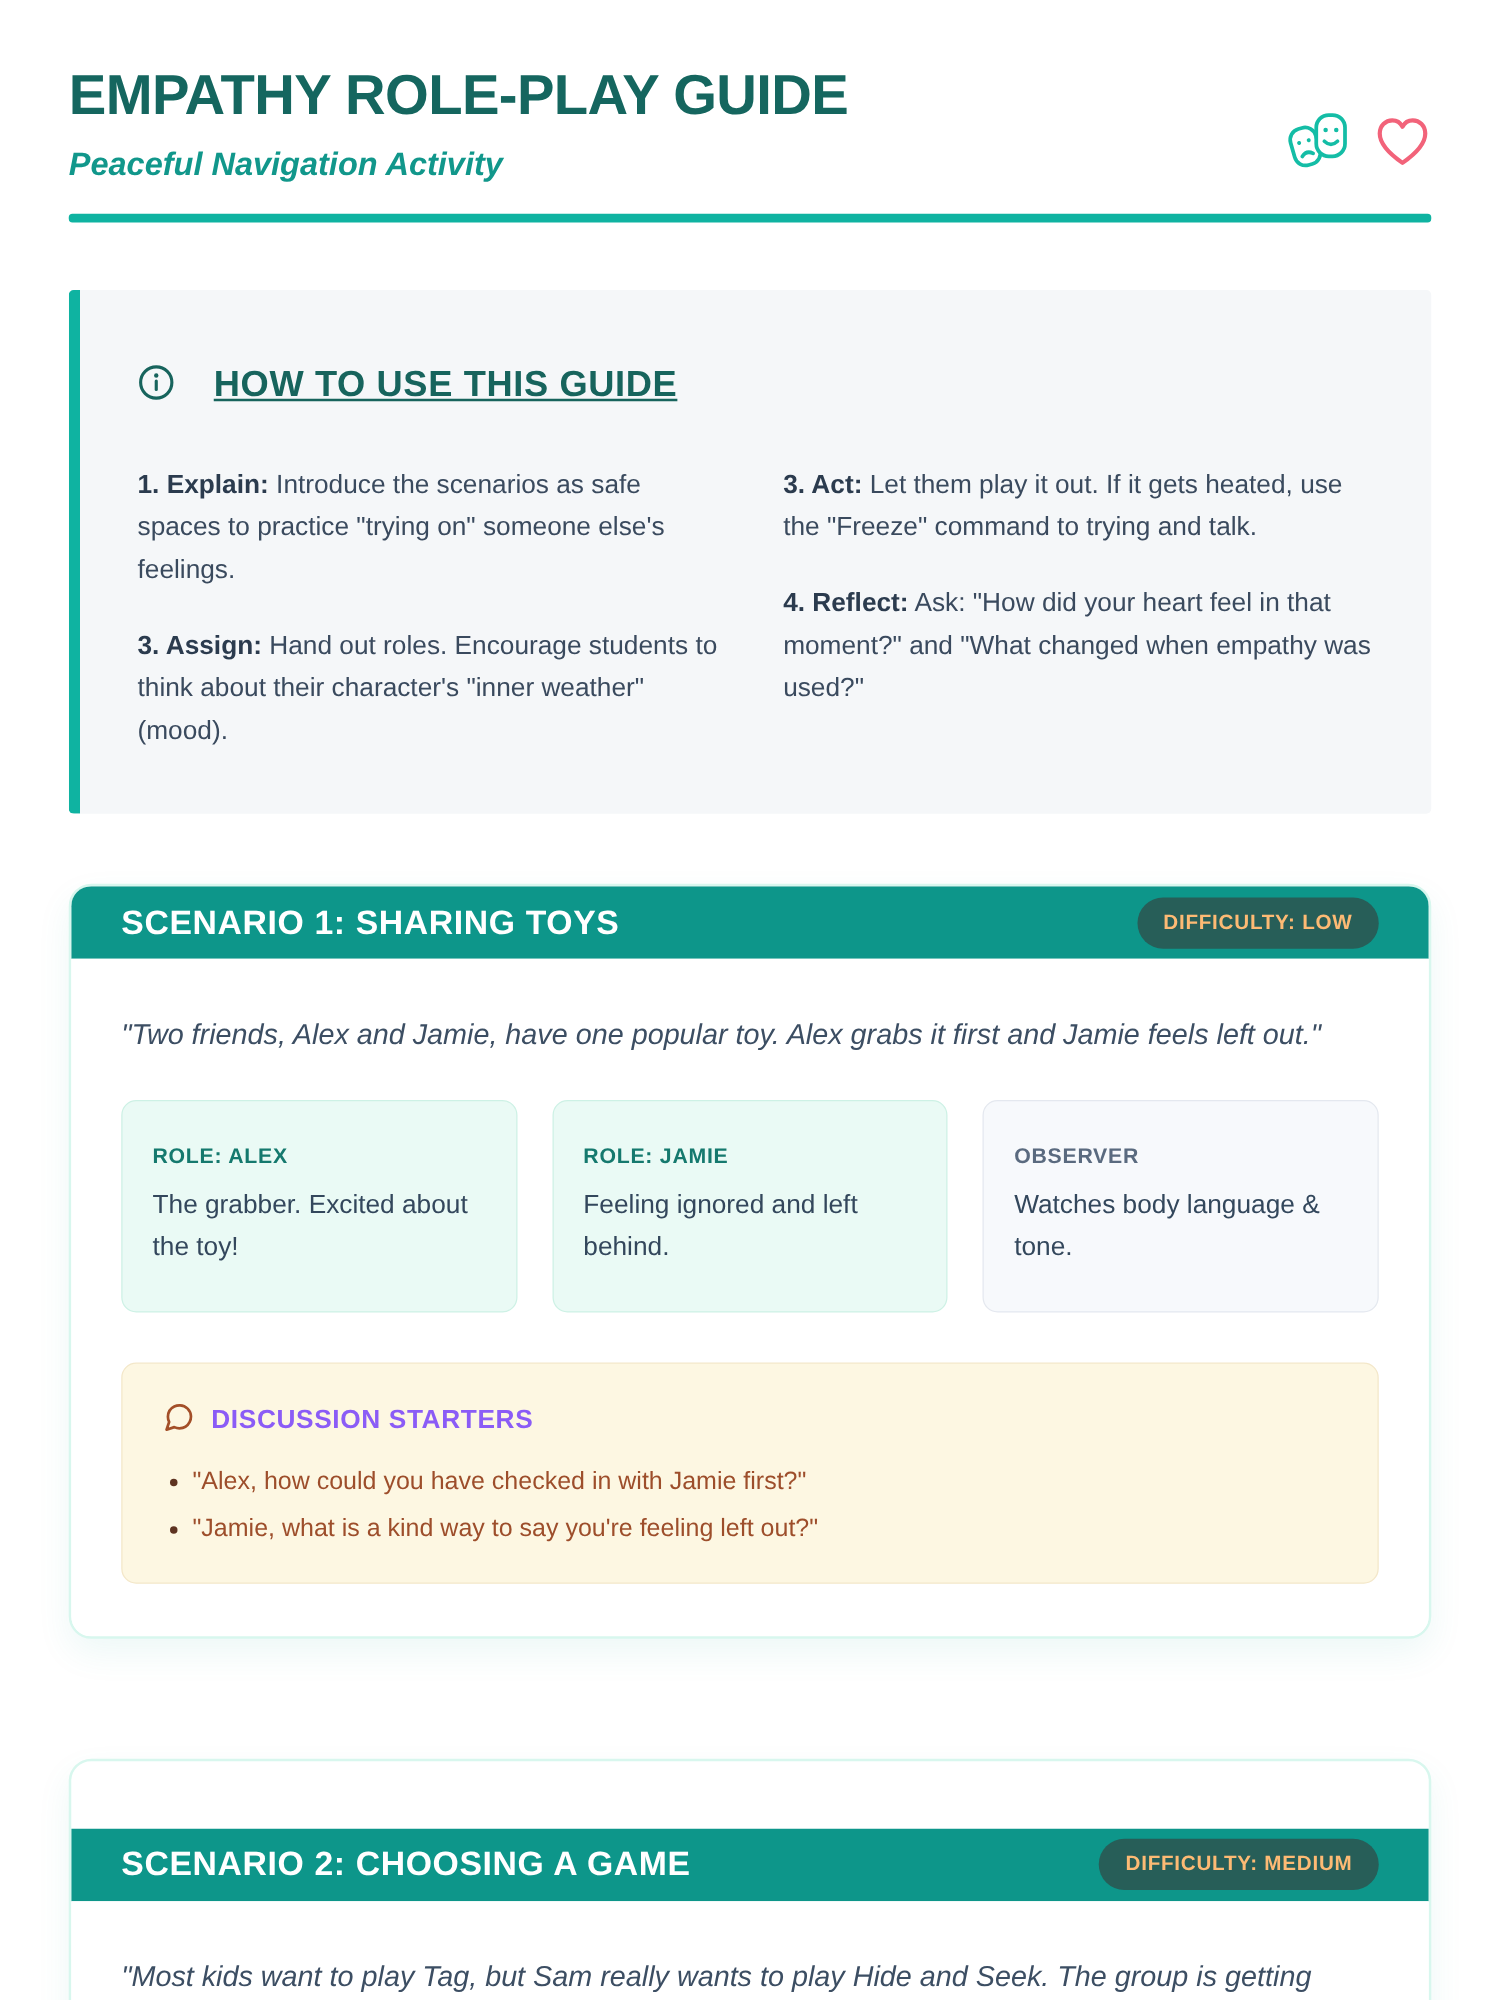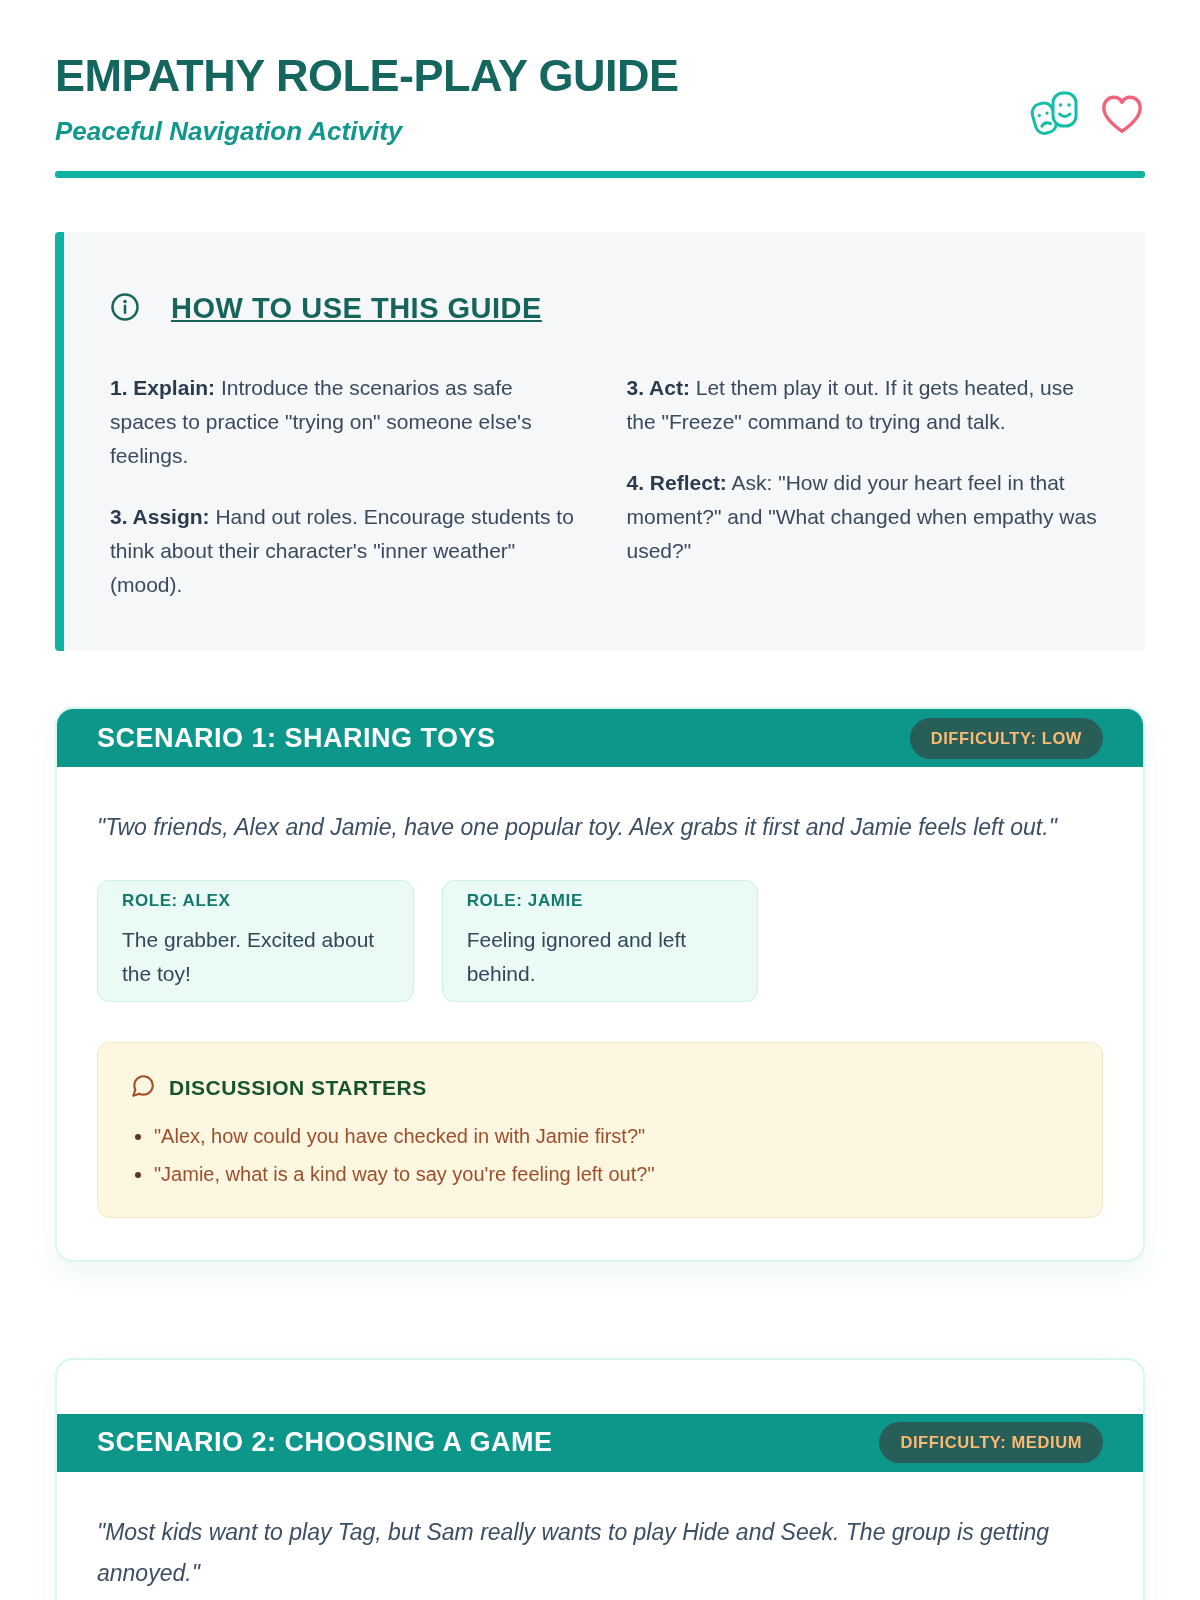--- a/index.html
+++ b/index.html
@@ -55,33 +55,33 @@
   }
   .scen-title { margin: 0; color: #ffffff; font-size: 27px; font-weight: 800; letter-spacing: 0.5px; }
   .difficulty-badge {
     background: #275E58; color: #fdba74; font-size: 16.5px; font-weight: 700;
     letter-spacing: 0.6px; padding: 11px 21px; border-radius: 999px; white-space: nowrap;
   }
   .scen-body { padding: 40px 40px 42px; background: #fff; }
   .scen-quote { margin: 0; font-size: 23px; font-style: italic; color: #3C4E63; line-height: 1.8; }
 
   .roles { display: grid; grid-template-columns: repeat(3, 1fr); gap: 28px; margin-top: 32px; }
-  .role-card { border-radius: 12px; padding: 10px 24px; }
+  .role-card { border-radius: 12px; padding: 34px 24px; }
   .role-card.mint { background: #EAFAF5; border: 1.5px solid #CDF1E5; }
   .role-card.gray { background: #F7F9FC; border: 1.5px solid #E4E8EF; }
   .role-label { font-size: 17px; font-weight: 800; letter-spacing: 0.6px; color: #15796E; }
   .role-card.gray .role-label { color: #5A6A7F; }
   .role-desc { margin-top: 12px; font-size: 21px; line-height: 1.6; color: #33475C; }
 
   .discussion {
     margin-top: 40px; background: #FDF7E2; border: 1.5px solid #F3E7C9;
     border-radius: 12px; padding: 30px 32px 22px;
   }
   .disc-head { display: flex; align-items: center; gap: 13px; }
-  .disc-title { margin: 0; font-size: 21px; font-weight: 800; letter-spacing: 0.5px; color: #14532d; }
+  .disc-title { margin: 0; font-size: 21px; font-weight: 800; letter-spacing: 0.5px; color: #8b5cf6; }
   .disc-list { margin: 16px 0 0; padding-left: 24px; }
   .disc-list li { font-size: 20px; line-height: 1.7; color: #9D4E2B; margin-bottom: 4px; }
   .disc-list li::marker { color: #5E3320; }
 </style>
 </head>
 <body>
 
 <div class="page">
 
   <div class="header">
@@ -150,20 +150,24 @@
 
       <div class="roles">
         <div class="role-card mint">
           <div class="role-label">ROLE: ALEX</div>
           <div class="role-desc">The grabber. Excited about the toy!</div>
         </div>
         <div class="role-card mint">
           <div class="role-label">ROLE: JAMIE</div>
           <div class="role-desc">Feeling ignored and left behind.</div>
         </div>
+        <div class="role-card gray">
+          <div class="role-label">OBSERVER</div>
+          <div class="role-desc">Watches body language &amp; tone.</div>
+        </div>
       </div>
 
       <div class="discussion">
         <div class="disc-head">
           <span>
             <svg viewBox="0 0 24 24" width="26" height="26">
               <path d="M21 11.5a8.38 8.38 0 0 1-.9 3.8 8.5 8.5 0 0 1-7.6 4.7 8.38 8.38 0 0 1-3.8-.9L3 21l1.9-5.7a8.38 8.38 0 0 1-.9-3.8 8.5 8.5 0 0 1 4.7-7.6 8.38 8.38 0 0 1 3.8-.9h.5a8.48 8.48 0 0 1 8 8v.5z" fill="none" stroke="#A34F28" stroke-width="2" stroke-linejoin="round"></path>
             </svg>
           </span>
           <h3 class="disc-title">DISCUSSION STARTERS</h3>

